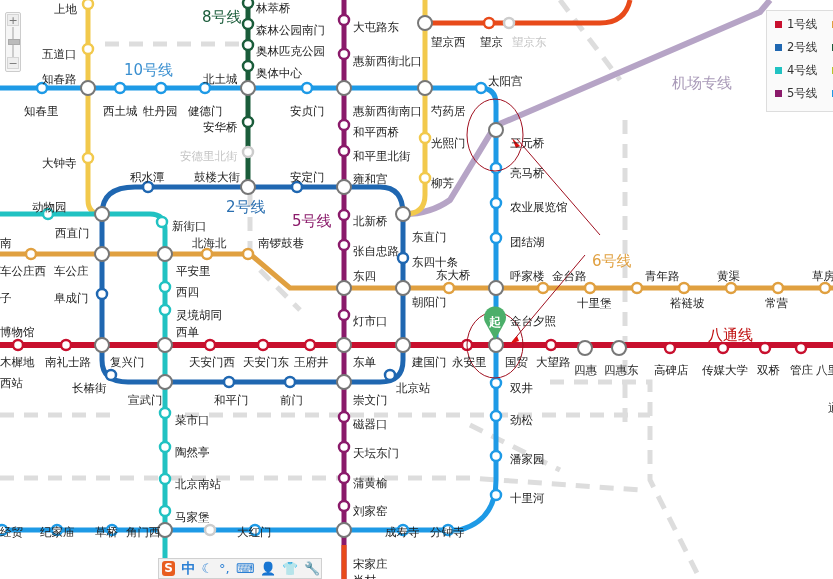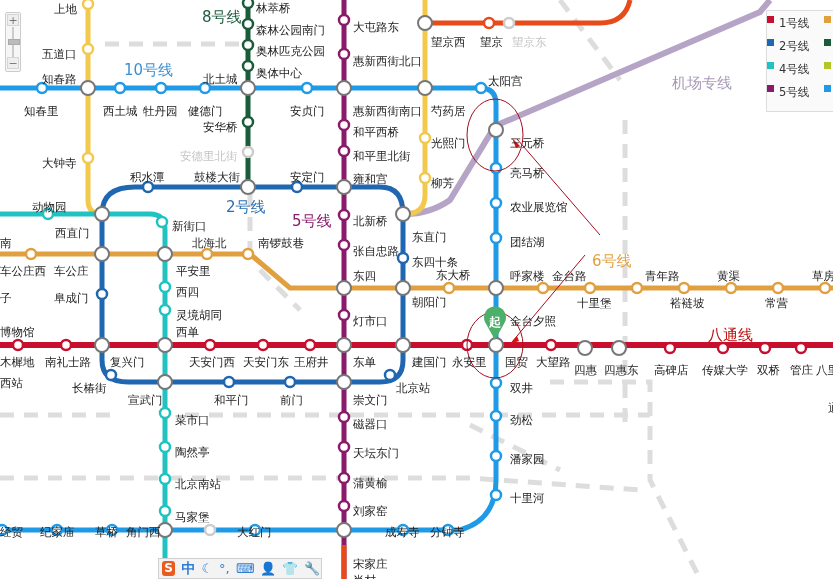--- a/index.html
+++ b/index.html
@@ -6,21 +6,21 @@
   body{width:833px;height:579px;overflow:hidden;position:relative;font-family:"DejaVu Sans","Liberation Sans",sans-serif;}
   #map{position:absolute;left:0;top:0;}
   .lbl{font-size:11.5px;fill:#222;font-family:"DejaVu Sans",sans-serif;}
   .lbl.dim{fill:#c4c4c4;}
   .lname{font-size:15px;font-family:"DejaVu Sans",sans-serif;}
   .zoomctl{position:absolute;left:5px;top:12px;width:14px;height:58px;border:1px solid #ccc;background:#f6f6f6;border-radius:2px;}
   .zoomctl .btn{position:absolute;left:1px;width:12px;height:12px;font-size:11px;line-height:11px;text-align:center;color:#777;background:#eee;border:1px solid #d5d5d5;box-sizing:border-box;cursor:pointer;}
   .zoomctl .track{position:absolute;left:6px;top:14px;width:2px;height:30px;background:#ccc;}
   .zoomctl .thumb{position:absolute;left:2px;top:26px;width:10px;height:4px;background:#bbb;border:1px solid #aaa;cursor:pointer;}
   .legend{position:absolute;left:766px;top:10px;width:80px;height:100px;background:#fafafa;border:1px solid #ddd;}
-  .legend .row{position:absolute;left:0;height:16px;display:flex;font-size:11.5px;color:#333;}
+  .legend .row{position:absolute;left:8px;height:16px;display:flex;align-items:center;font-size:11.5px;color:#333;}
   .legend .sw{width:7px;height:7px;margin-right:5px;display:inline-block;}
   .legend .sw2{position:absolute;left:57px;width:7px;height:7px;}
   .ime{position:absolute;left:158px;top:558px;width:164px;height:21px;background:#f3f3f3;border:1px solid #d0d0d0;display:flex;align-items:center;gap:6px;padding-left:3px;box-sizing:border-box;}
   .ime .s{width:15px;height:15px;background:#e85d1f;color:#fff;font-weight:bold;font-size:12px;line-height:15px;text-align:center;border-radius:3px;}
   .ime .zh{color:#2a7fd4;font-size:14px;font-weight:bold;}
   .ime .ic{color:#2a7fd4;font-size:13px;}
   .ime .ic.grey{color:#bbb;}
 </style>
 </head>
 <body>

